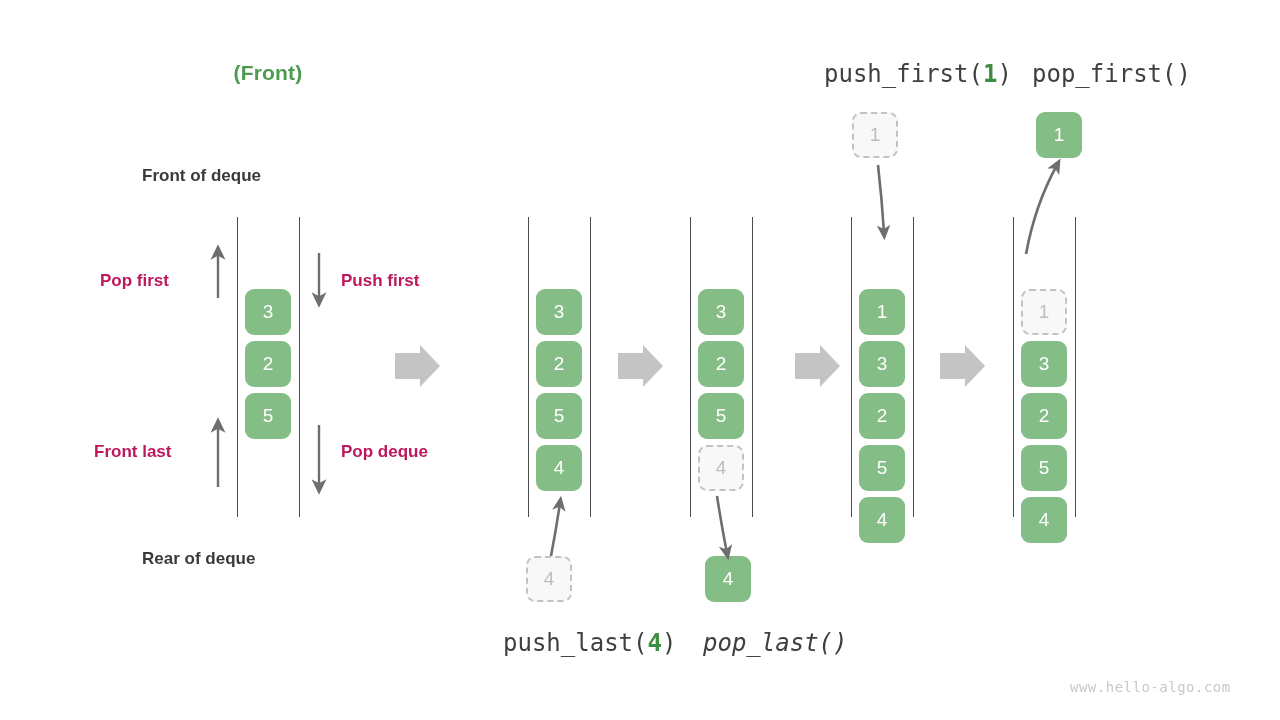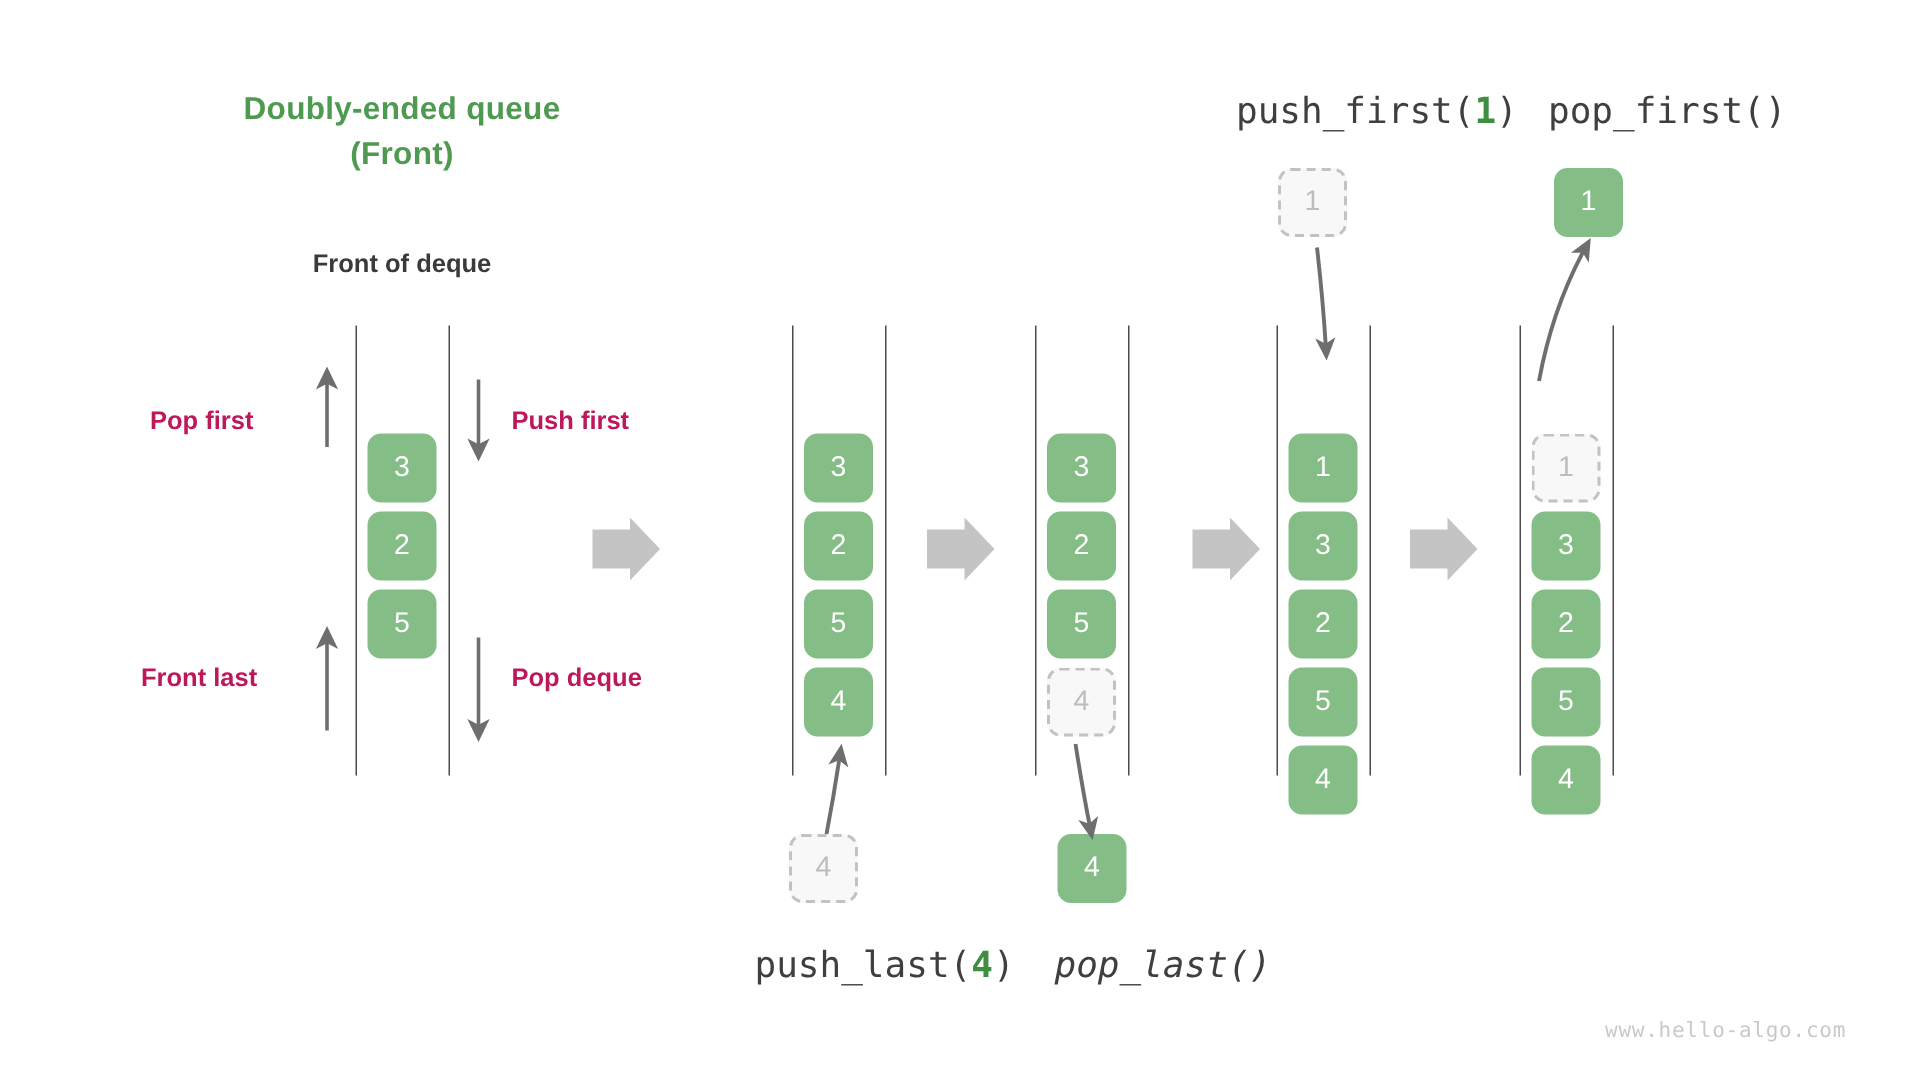--- a/index.html
+++ b/index.html
@@ -11,21 +11,21 @@
   #stage{position:absolute;left:0;top:0;width:1280px;height:720px;}
 
   .abs{position:absolute;}
 
   
   .title{
     color:#4e9a51;font-weight:bold;font-size:21px;
     text-align:center;line-height:1.45;letter-spacing:.2px;
   }
   .sub-label{
-    color:#3a3a3a;font-weight:bold;font-size:17px;text-align:center;
+    color:#3a3a3a;font-weight:bold;font-size:17px;
     white-space:nowrap;
   }
   .op-label{
     color:#be185d;font-weight:bold;font-size:17px;white-space:nowrap;
   }
 
   
   .code-caption{
     font-family:"DejaVu Sans Mono","Liberation Mono",monospace;
     font-size:24px;color:#3f3f3f;white-space:nowrap;letter-spacing:0px;
@@ -55,25 +55,25 @@
 
   svg.overlay{position:absolute;left:0;top:0;width:1280px;height:720px;
     pointer-events:none;}
 </style>
 </head>
 <body>
 
 <div id="stage">
 
   <div class="abs title" style="left:142px;top:58px;width:252px;">
-    <div>Doubly-ended queue</div>
     <div>(Front)</div>
   </div>
 
   <div class="abs sub-label" style="left:142px;top:166px;width:252px;">Front of deque</div>
+  <div class="abs sub-label" style="left:142px;top:549px;width:252px;">Rear of deque</div>
 
   <div class="abs op-label" style="left:100px;top:271px;">Pop first</div>
   <div class="abs op-label" style="left:341px;top:271px;">Push first</div>
   <div class="abs op-label" style="left:94px;top:442px;">Front last</div>
   <div class="abs op-label" style="left:341px;top:442px;">Pop deque</div>
 
   <div class="abs code-caption" style="left:503px;top:629px;"><span>push_last(</span><span class="arg">4</span><span>)</span></div>
 
   <div class="abs code-caption" style="left:703px;top:629px;font-style:italic;">pop_last()</div>
 

